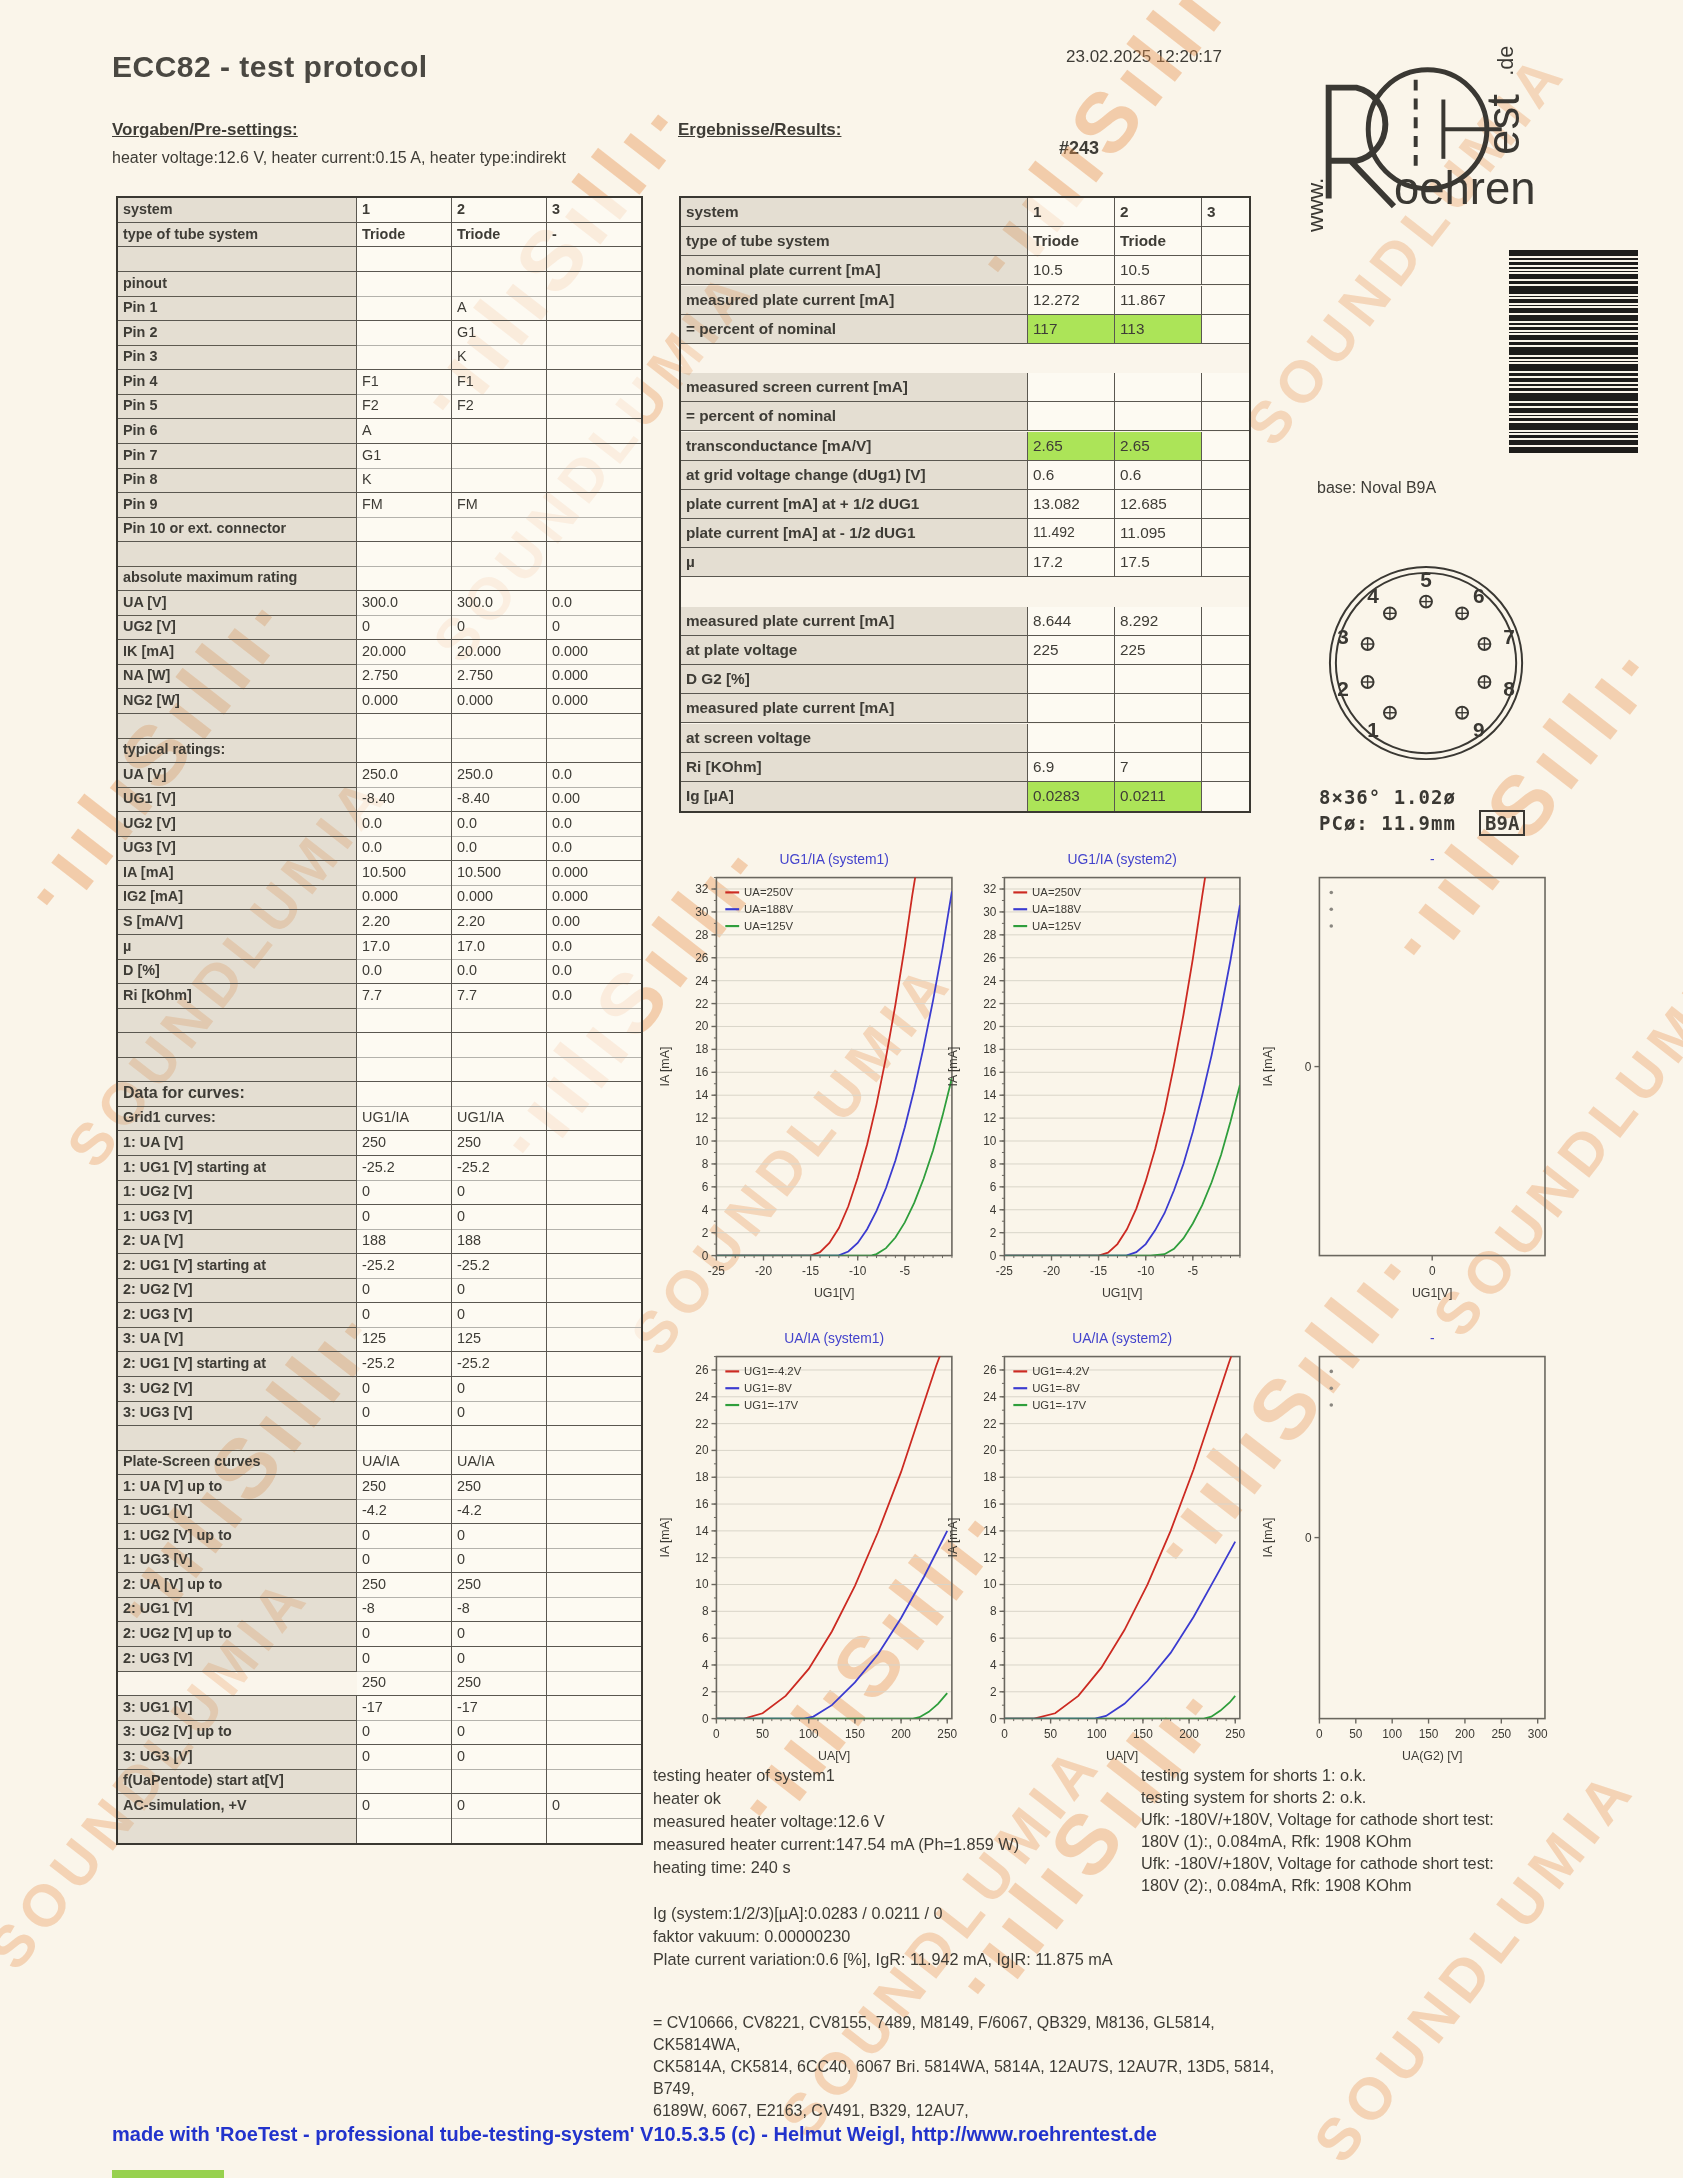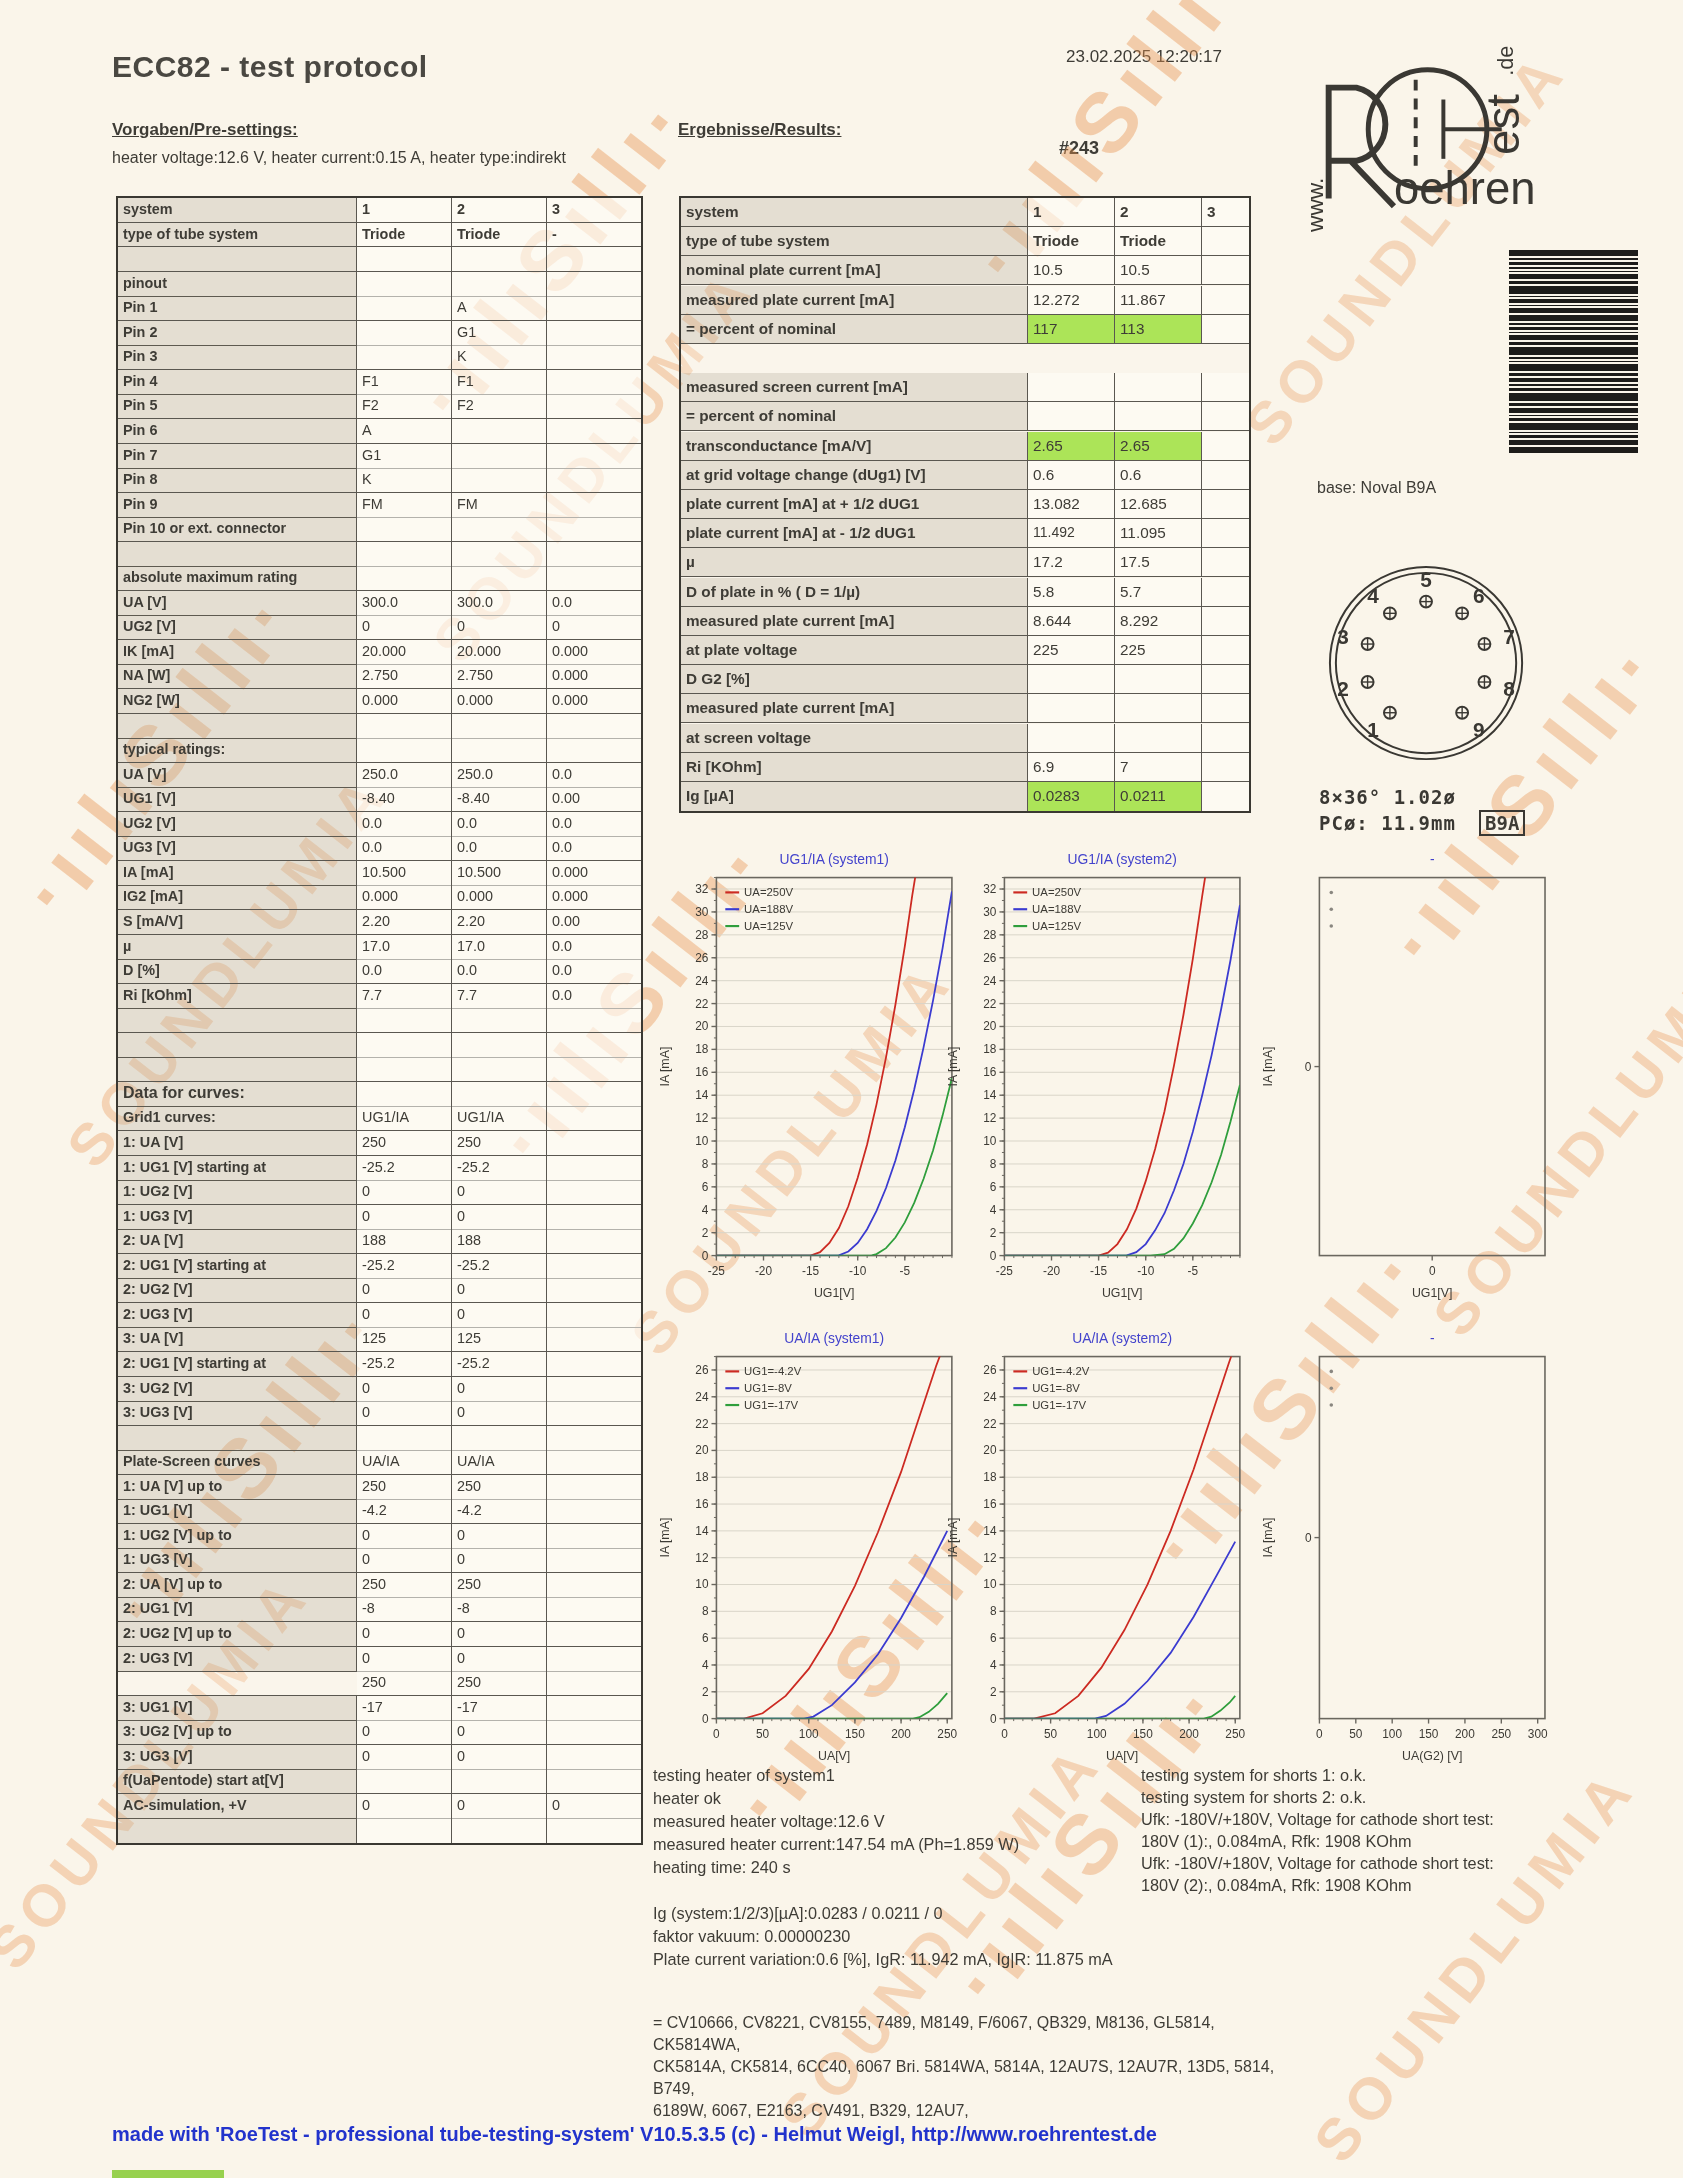--- a/index.html
+++ b/index.html
@@ -547,26 +547,20 @@
       <div class="trow" style="top: 321px; height: 29px;">
         <div class="tcell lab" style="width: 347px; line-height: 27px; font-size: 15.3px;">plate current [mA] at - 1/2 dUG1</div>
         <div class="tcell val" style="width: 87px; line-height: 27px; font-size: 14px;">11.492</div>
         <div class="tcell val" style="width: 87px; line-height: 27px; font-size: 15.3px;">11.095</div>
         <div class="tcell val cend" style="width: 47px; line-height: 27px; font-size: 15.3px;"></div>
       </div>
       <div class="trow" style="top: 350px; height: 29px;">
         <div class="tcell lab" style="width: 347px; line-height: 27px; font-size: 15.3px;">µ</div>
         <div class="tcell val" style="width: 87px; line-height: 27px; font-size: 15.3px;">17.2</div>
         <div class="tcell val" style="width: 87px; line-height: 27px; font-size: 15.3px;">17.5</div>
-        <div class="tcell val cend" style="width: 47px; line-height: 27px; font-size: 15.3px;"></div>
-      </div>
-      <div class="trow" style="top: 380px; height: 29px;">
-        <div class="tcell lab" style="width: 347px; line-height: 27px; font-size: 15.3px;">D of plate in % ( D = 1/µ)</div>
-        <div class="tcell val" style="width: 87px; line-height: 27px; font-size: 15.3px;">5.8</div>
-        <div class="tcell val" style="width: 87px; line-height: 27px; font-size: 15.3px;">5.7</div>
         <div class="tcell val cend" style="width: 47px; line-height: 27px; font-size: 15.3px;"></div>
       </div>
       <div class="trow" style="top: 409px; height: 29px;">
         <div class="tcell lab" style="width: 347px; line-height: 27px; font-size: 15.3px;">measured plate current [mA]</div>
         <div class="tcell val" style="width: 87px; line-height: 27px; font-size: 15.3px;">8.644</div>
         <div class="tcell val" style="width: 87px; line-height: 27px; font-size: 15.3px;">8.292</div>
         <div class="tcell val cend" style="width: 47px; line-height: 27px; font-size: 15.3px;"></div>
       </div>
       <div class="trow" style="top: 438px; height: 29px;">
         <div class="tcell lab" style="width: 347px; line-height: 27px; font-size: 15.3px;">at plate voltage</div>

